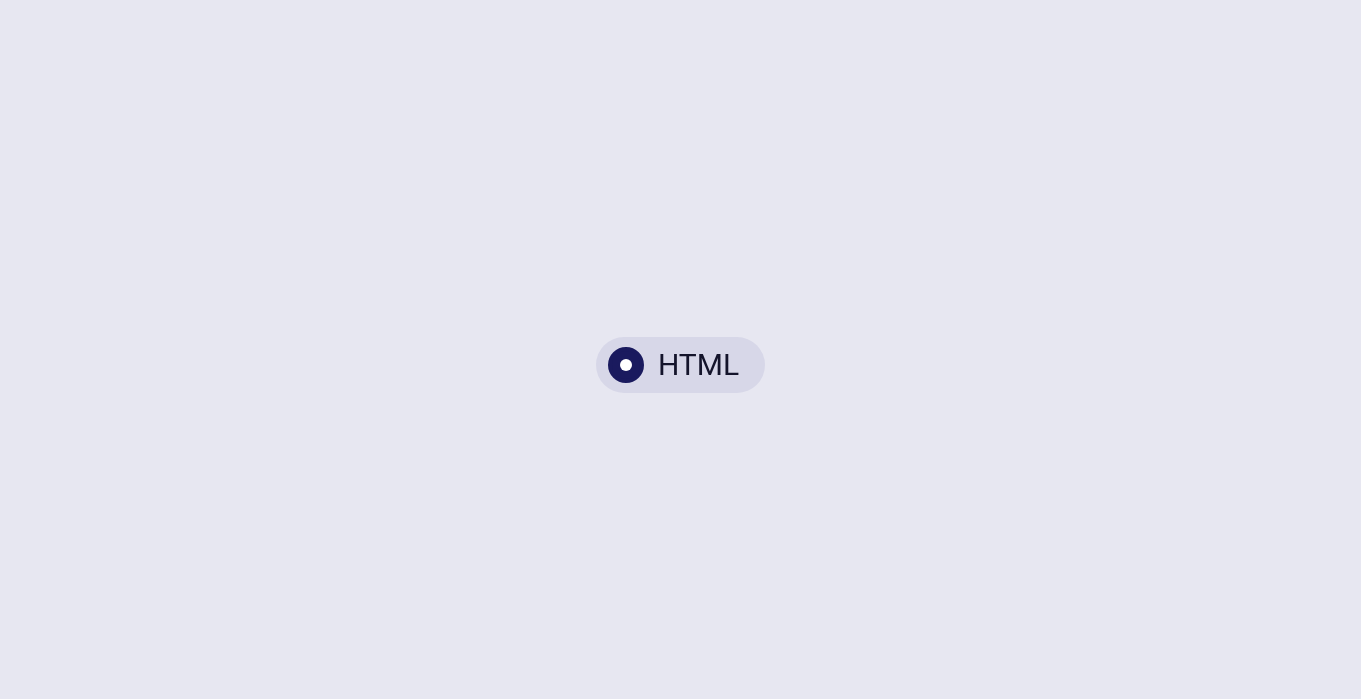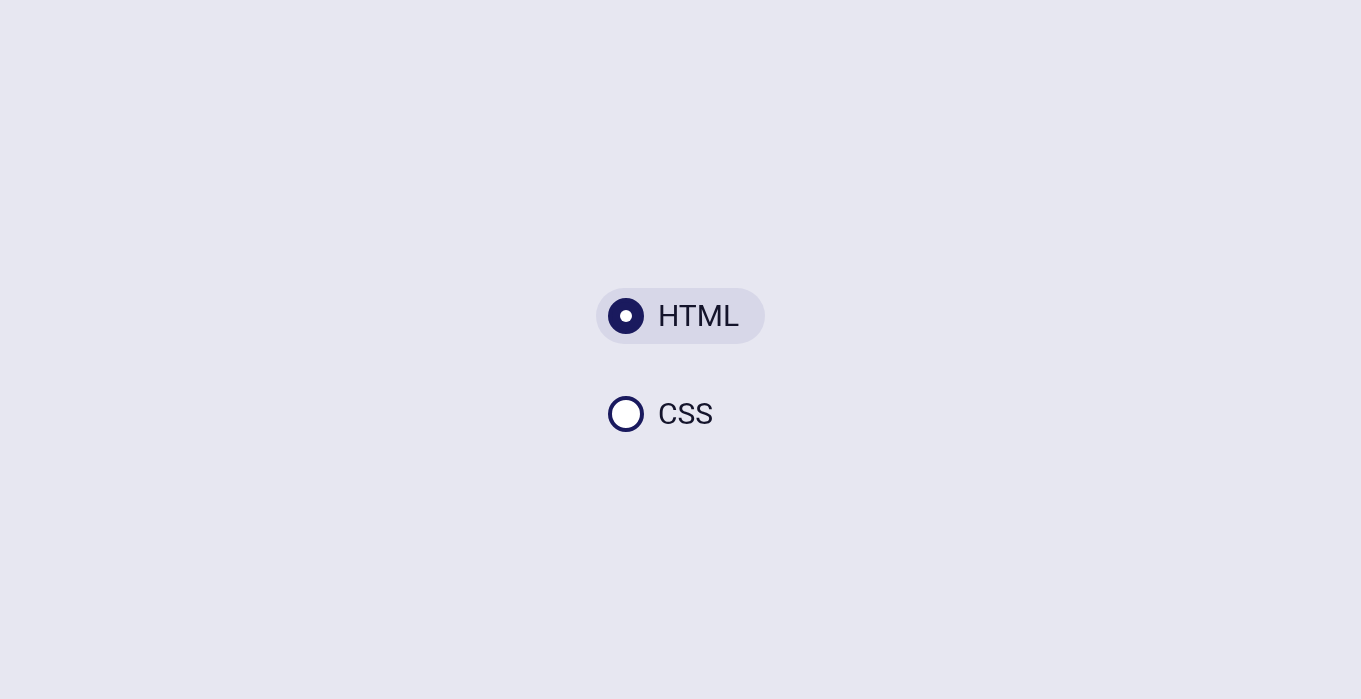--- a/index.html
+++ b/index.html
@@ -77,20 +77,14 @@
 <body>
 
 <div class="radio-group">
   <label class="radio-option selected">
     <span class="radio-circle">
       <span class="radio-dot"></span>
     </span>
     <span class="radio-label">HTML</span>
   </label>
 
-  <label class="radio-option">
-    <span class="radio-circle">
-      
-    </span>
-    <span class="radio-label">CSS</span>
-  </label>
 
 </div>
 
 </body></html>

